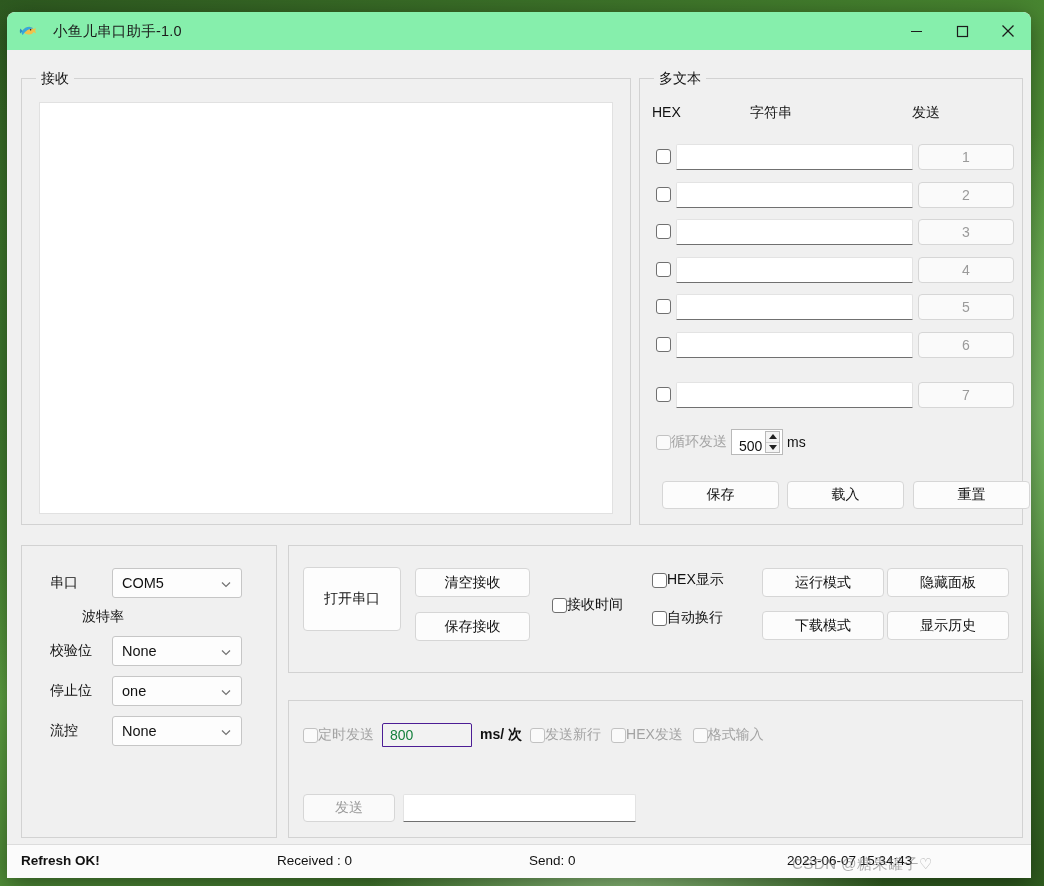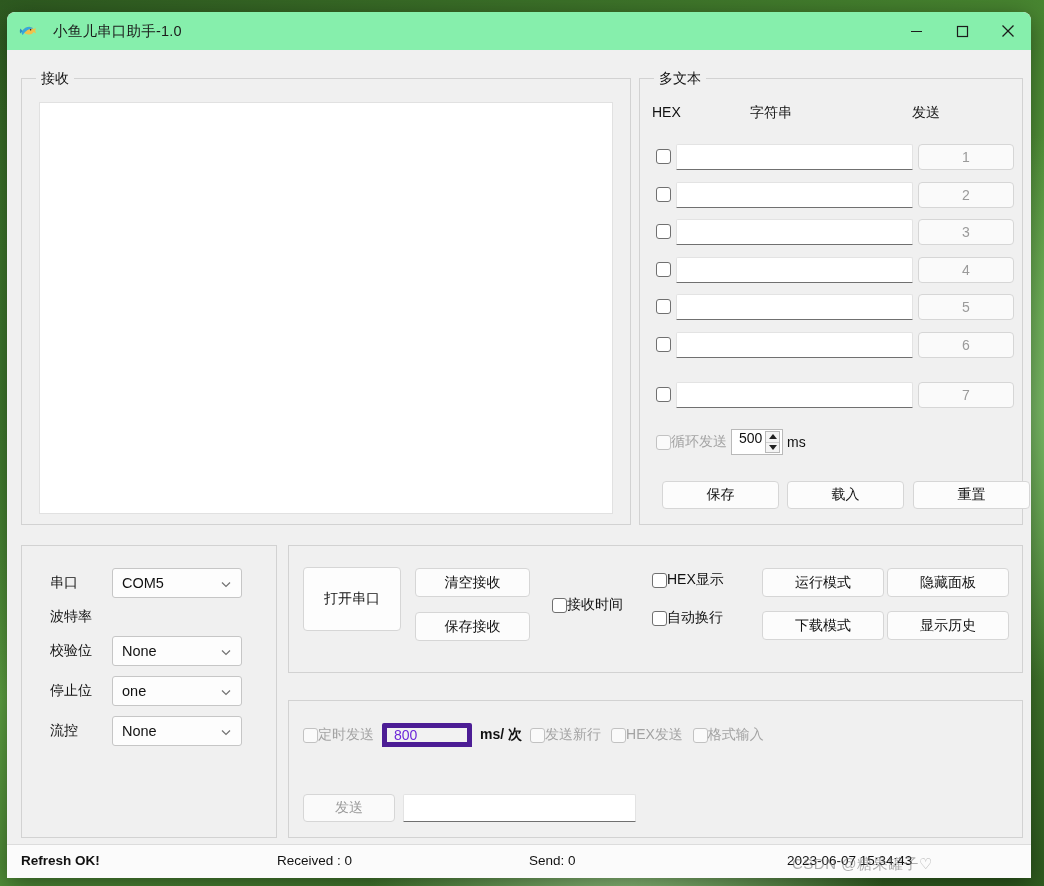--- a/index.html
+++ b/index.html
@@ -112,21 +112,21 @@
   
   .ledit {
     background: #fff;
     border: 1px solid #e3e3e3;
     border-bottom: 1px solid #707070;
     border-radius: 2px 2px 0 0;
     font-size: 14px; color: #111;
     padding: 0 7px;
     display: flex; align-items: center;
   }
-  .ledit-dim { background: #f2f2f2; border: 5px solid #4c1d95; color: #6d28d9; }
+  .ledit-dim { background: #f2f2f2; border: 1px solid #4c1d95; color: #15803d; }
 
   
   #recv-area {
     position: absolute;
     left: 32px; top: 90px;
     width: 574px; height: 412px;
     background: #fff;
     border: 1px solid #e1e1e1;
   }
 
@@ -134,21 +134,21 @@
   .mt-row { position: absolute; left: 0; width: 100%; height: 26px; }
   .mt-cbx { position: absolute; left: 16px; top: 5px; }
   .mt-input { position: absolute; left: 36px; top: 0; width: 237px; height: 26px; }
   .mt-btn { position: absolute; left: 278px; top: 0; width: 96px; height: 26px; }
 
   
   .spin {
     width: 52px; height: 26px;
     border: 1px solid #b9b9b9;
     background: #fff;
-    display: flex; align-items: flex-start;
+    display: flex; align-items: flex-end;
     font-size: 14px; color: #111;
     padding-left: 7px;
     position: relative;
   }
   .spin-btns {
     position: absolute; right: 2px; top: 1px;
     width: 15px; height: 22px;
     display: flex; flex-direction: column;
     border: 1px solid #b9b9b9;
     background: #f4f4f4;
@@ -298,21 +298,21 @@
       <div class="crow" style="margin-bottom:10px;">
         <span class="lbl" style="width:62px;">串口</span>
         <span class="combo" style="width:130px;">
           <span class="cv">COM5</span>
           <span class="chev"><svg width="12" height="12" viewBox="0 0 12 12">
                 <polyline points="2,4.5 6,8.5 10,4.5" fill="none" stroke="#444" stroke-width="1.2"></polyline>
               </svg></span>
         </span>
       </div>
       <div class="crow" style="margin-bottom:10px;">
-        <span class="lbl" style="width:62px;">波特率</span>
+        <span class="lbl" style="width:62px;margin-left:32px;">波特率</span>
       </div>
       <div class="crow" style="margin-bottom:10px;">
         <span class="lbl" style="width:62px;">校验位</span>
         <span class="combo" style="width:130px;">
           <span class="cv">None</span>
           <span class="chev"><svg width="12" height="12" viewBox="0 0 12 12">
                 <polyline points="2,4.5 6,8.5 10,4.5" fill="none" stroke="#444" stroke-width="1.2"></polyline>
               </svg></span>
         </span>
       </div>

